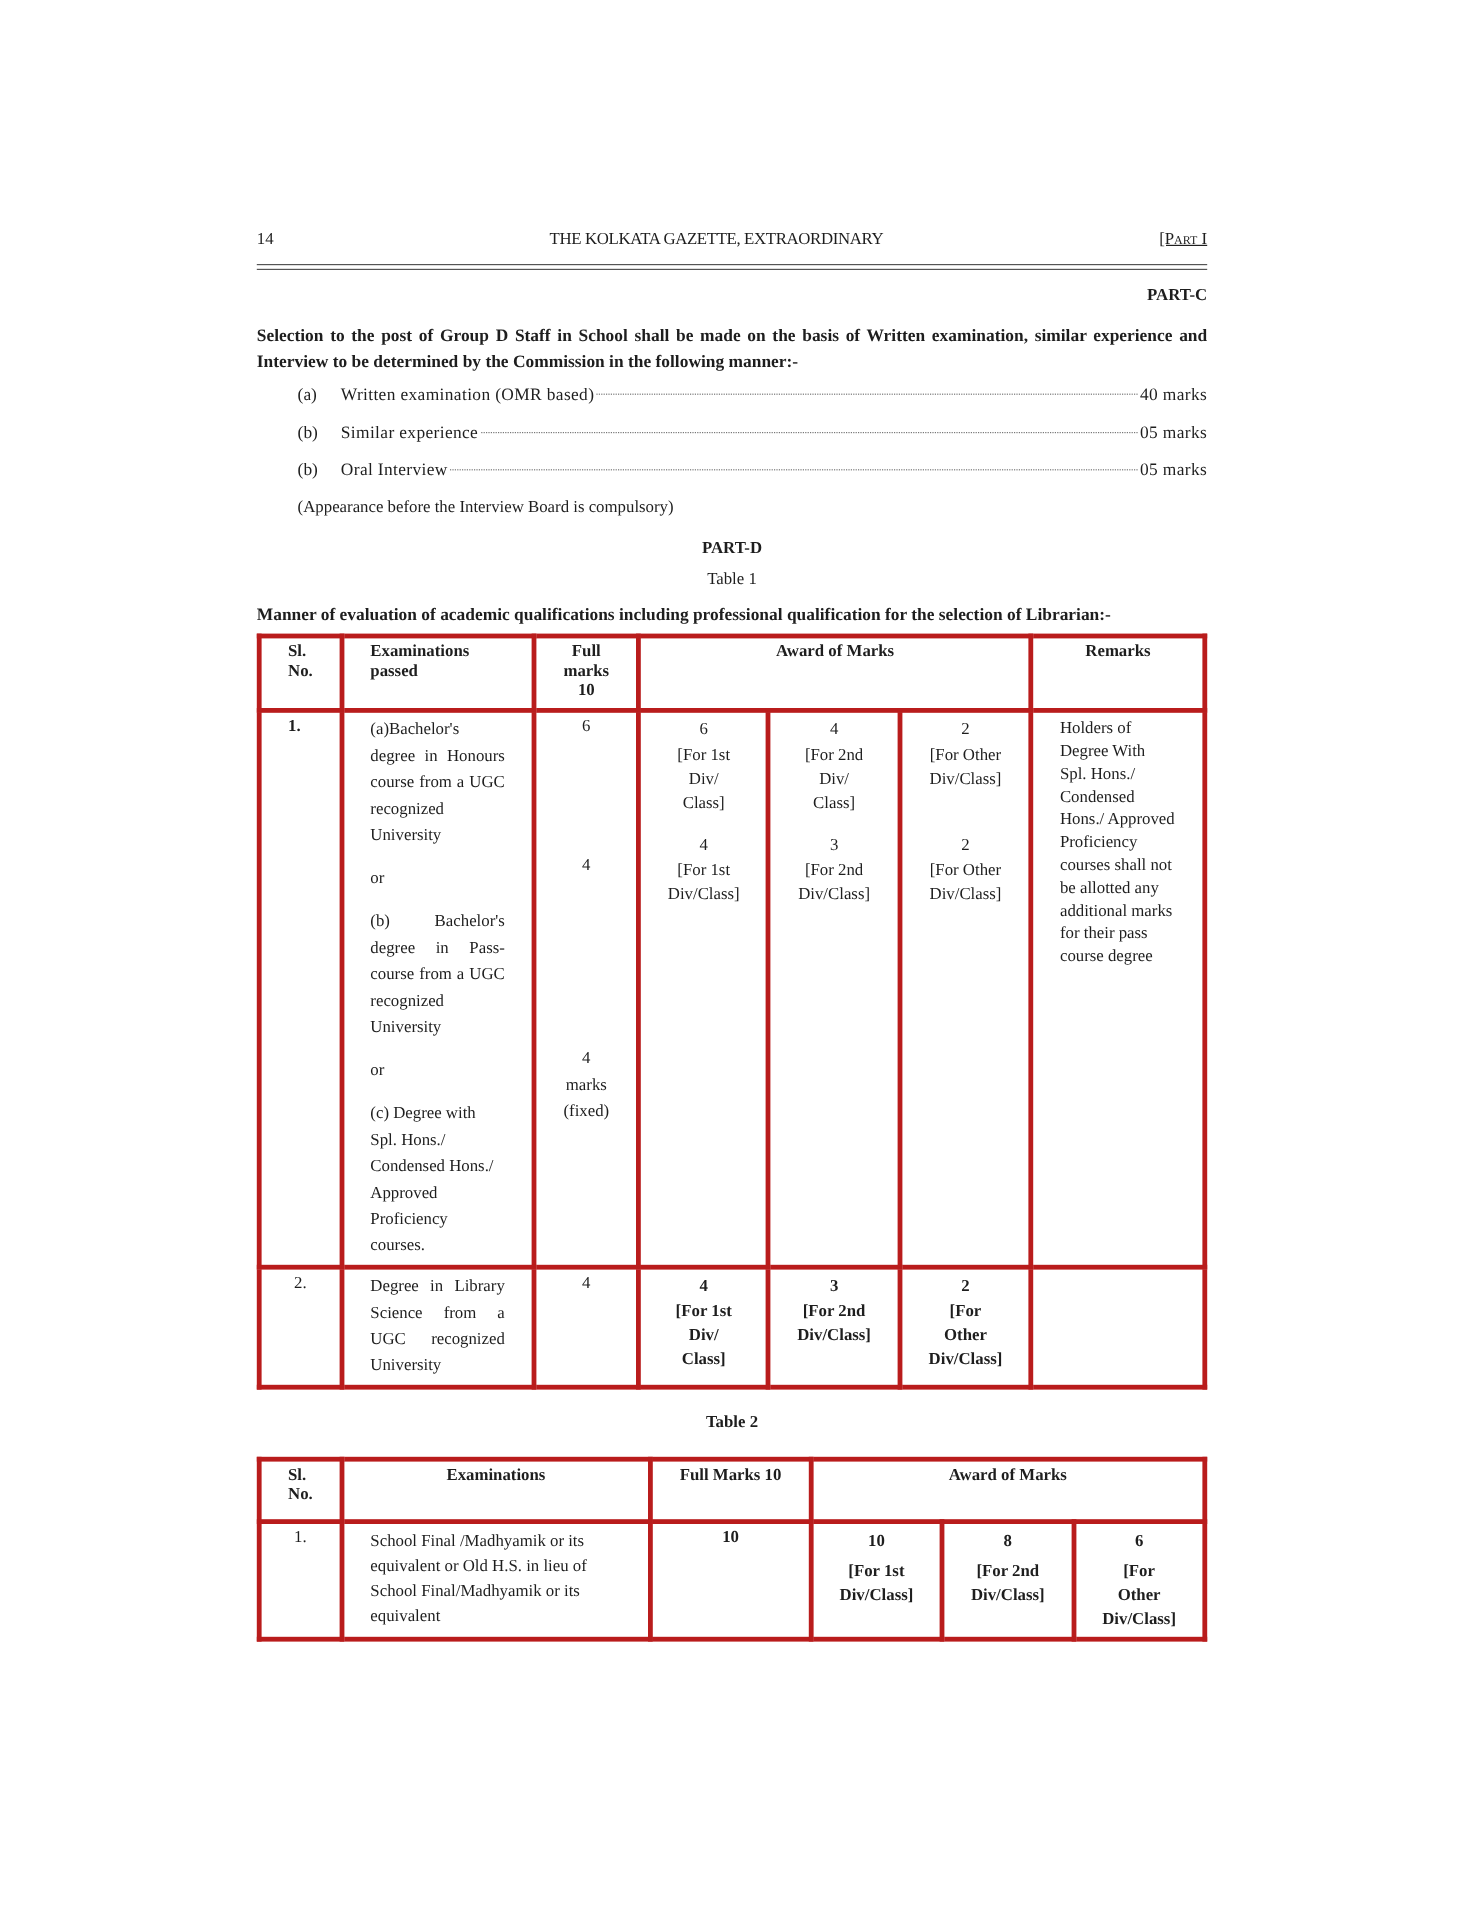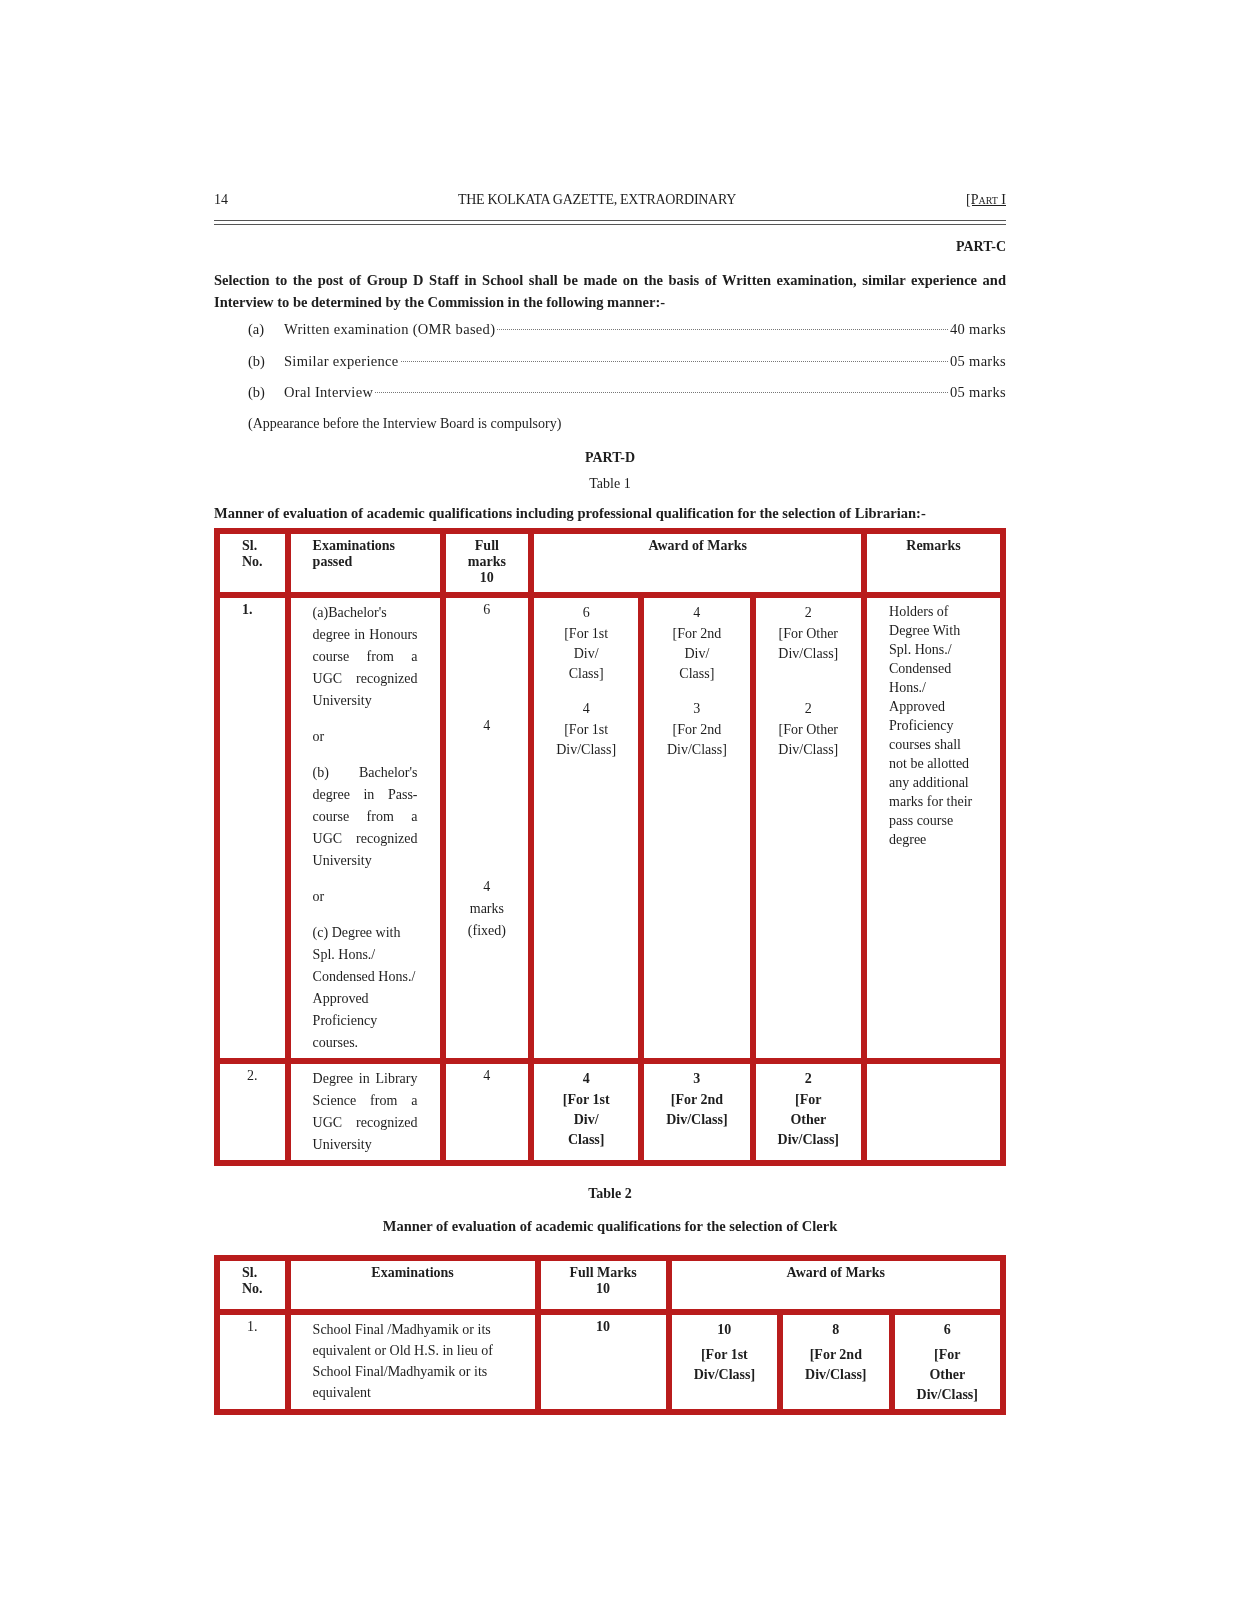--- a/index.html
+++ b/index.html
@@ -18,21 +18,21 @@
   .item .lbl { width:36px; }
   .item .txt { white-space:nowrap; letter-spacing:0.3px; }
   .item .dots { flex:1; border-bottom:1.5px dotted #777; margin:0 2px; transform:translateY(-4px); }
   .item .val { white-space:nowrap; letter-spacing:0.3px; }
   .note { margin-left:34px; font-size:14px; margin-top:0px; }
   .partd { font-size:14px; font-weight:bold; text-align:center; margin-top:18px; }
   .prov { font-size:14px; font-weight:bold; text-align:center; line-height:22px; margin-top:14px; letter-spacing:-0.2px; }
   .tcap { font-size:14px; text-align:center; margin-top:10px; font-weight:bold; }
   .tdesc { font-size:14.5px; font-weight:bold; line-height:22px; text-align:justify; margin-top:10px; }
   table { border-collapse:collapse; width:792px; font-size:14px; }
-  td, th { border:6px solid #b91c1c; vertical-align:top; padding:4px 22px; }
+  td, th { border:4px solid #b91c1c; vertical-align:top; padding:4px 22px; }
   th { font-weight:bold; }
   .t1 { margin-top:4px; }
   .t1 th { height:50px; text-align:center; }
   .t1 th.left { text-align:left; }
   .cell-c { text-align:center; }
   .exam p { margin:0; line-height:22px; }
   .exam .gap { height:14px; }
   .award .num { line-height:22px; }
   .award .sub { line-height:20px; }
   .remarks { line-height:19px; font-size:14px; }
@@ -158,21 +158,20 @@
       <td class="cell-c bold award">
         <div class="num">2</div>
         <div class="sub">[For Other Div/Class]</div>
       </td>
       <td class="remarks"></td>
     </tr>
   </tbody>
     </table>
 
   <div class="t2cap">Table 2</div>
-  <div class="t2desc">Manner of evaluation of academic qualifications for the selection of Clerk</div>
 
   <table class="t2">
     <colgroup>
       <col style="width:54px">
         <col style="width:310px">
         <col style="width:156px">
       <col style="width:87px">
         <col style="width:93px">
         <col style="width:92px">
     </colgroup>

